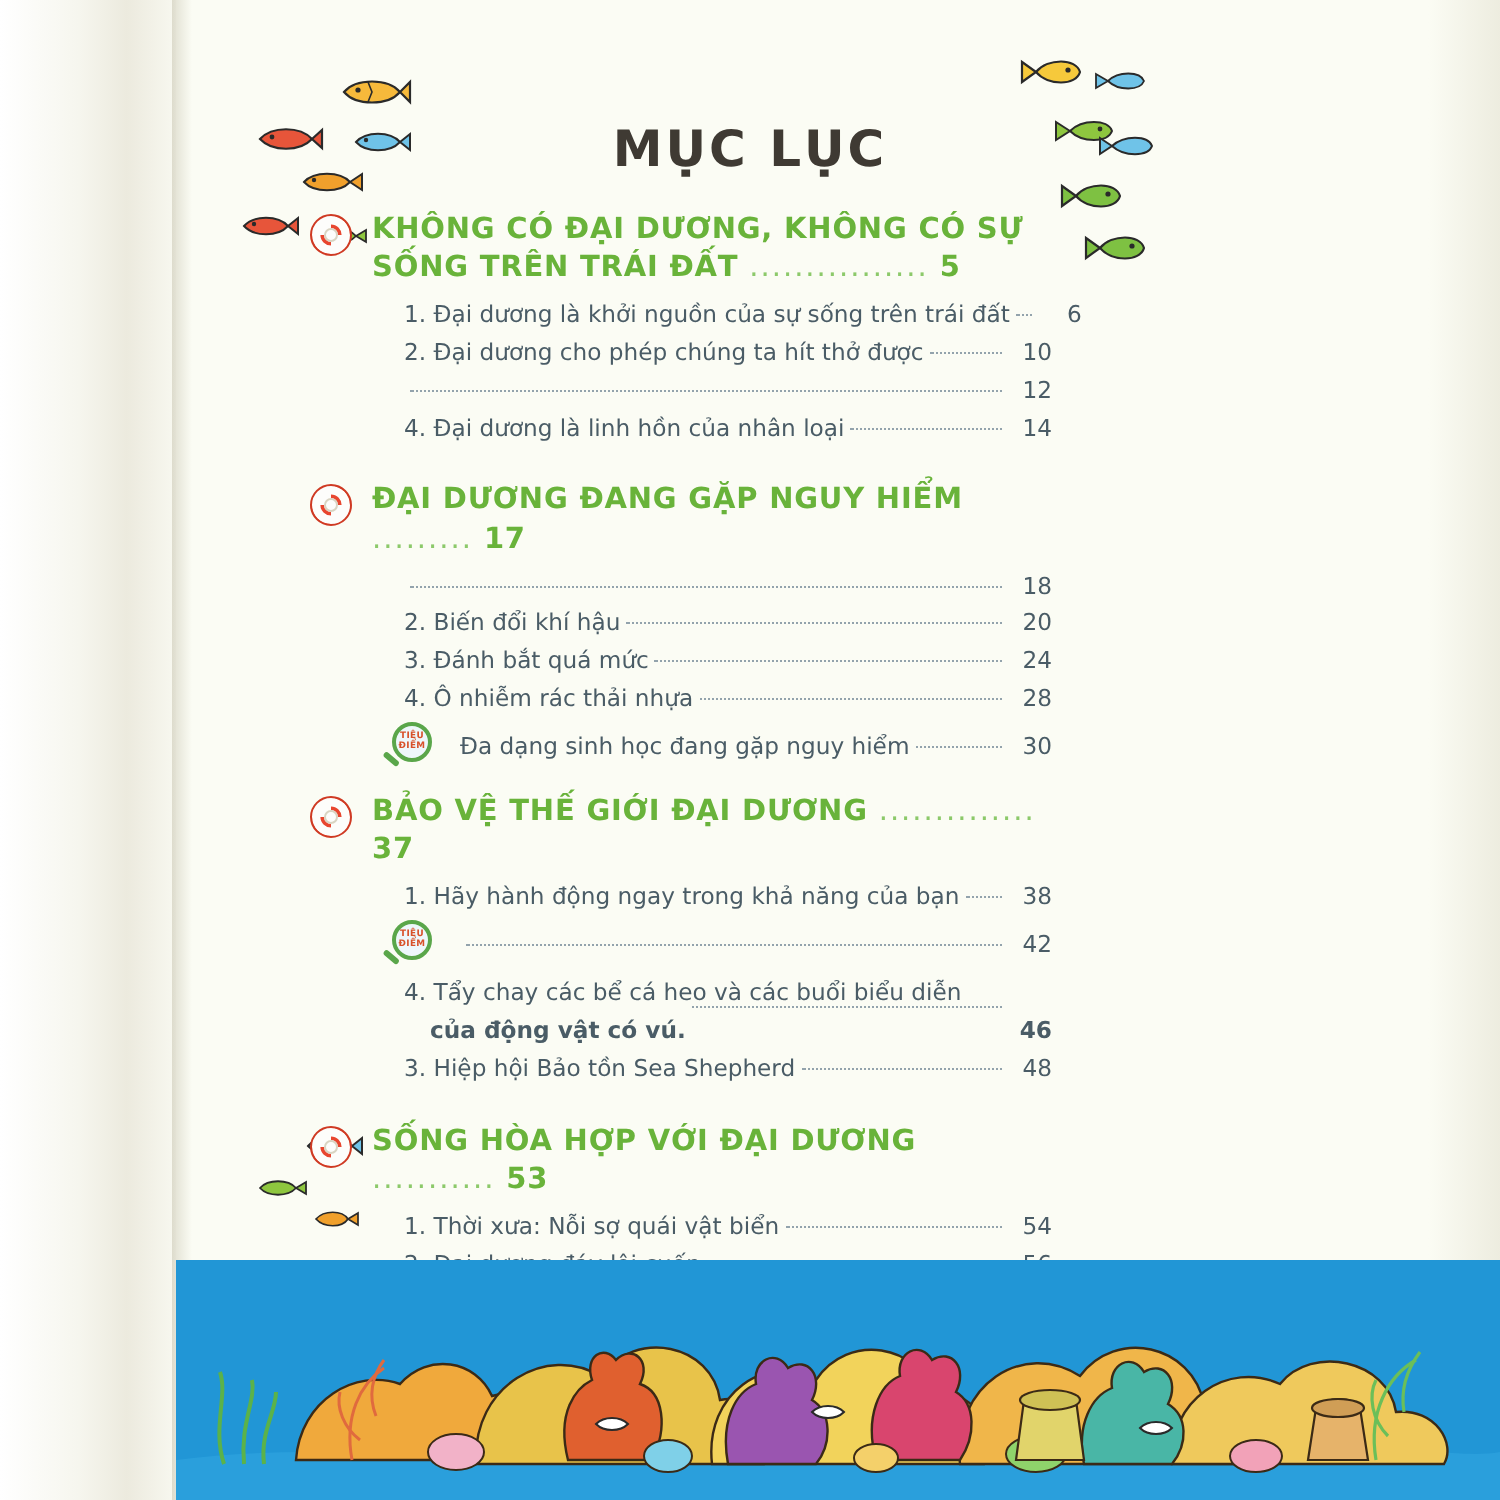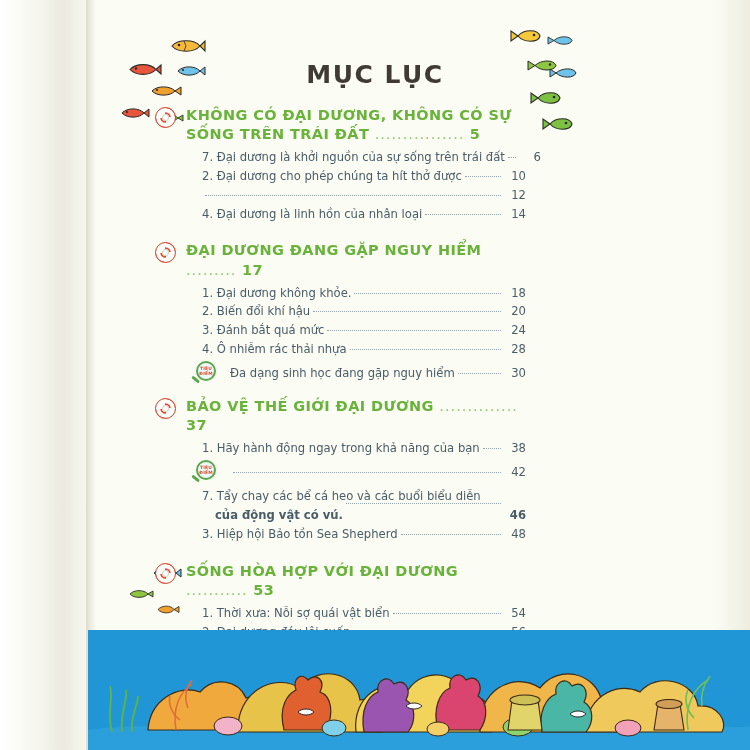--- a/index.html
+++ b/index.html
@@ -359,21 +359,21 @@
     <div class="chapter">
       <div class="chapter-head">
         <span class="ring-icon"></span>
         <span class="chapter-title">
           <span>KHÔNG CÓ ĐẠI DƯƠNG, KHÔNG CÓ SỰ SỐNG TRÊN TRÁI ĐẤT</span>
           <span class="dots">................</span>
           <span class="chapter-page" style="display:inline; width:auto;">5</span>
         </span>
       </div>
       <div class="entry">
-        <span class="txt">7. Đại dương là khởi nguồn của sự sống trên trái đất</span>
+        <span class="txt">1. Đại dương là khởi nguồn của sự sống trên trái đất</span>
         <span class="lead"></span>
         <span class="pg">6</span>
       </div>
       <div class="entry">
         <span class="txt">2. Đại dương cho phép chúng ta hít thở được</span>
         <span class="lead"></span>
         <span class="pg">10</span>
       </div>
       <div class="entry">
         <span class="lead"></span>
@@ -389,21 +389,20 @@
     <div class="chapter" style="margin-top:18px;">
       <div class="chapter-head">
         <span class="ring-icon"></span>
         <span class="chapter-title">
           <span>ĐẠI DƯƠNG ĐANG GẶP NGUY HIỂM</span>
           <span class="dots">.........</span>
           <span class="chapter-page" style="display:inline; width:auto;">17</span>
         </span>
       </div>
       <div class="entry">
-        <span class="txt">1. Đại dương không khỏe.</span>
         <span class="lead"></span>
         <span class="pg">18</span>
       </div>
       <div class="entry">
         <span class="txt">2. Biến đổi khí hậu</span>
         <span class="lead"></span>
         <span class="pg">20</span>
       </div>
       <div class="entry">
         <span class="txt">3. Đánh bắt quá mức</span>
@@ -446,21 +445,21 @@
         <span class="magnifier">
           <span class="glass">
               <span>TIÊU ĐIỂM</span>
             </span>
           <span class="handle"></span>
         </span>
         <span class="lead"></span>
         <span class="pg">42</span>
       </div>
       <div class="entry wrap">
-        <div><span class="txt">7. Tẩy chay các bể cá heo và các buổi biểu diễn</span></div>
+        <div><span class="txt">4. Tẩy chay các bể cá heo và các buổi biểu diễn</span></div>
         <div class="l2">
           <span class="txt">của động vật có vú.</span>
           <span class="lead"></span>
           <span class="pg">46</span>
         </div>
       </div>
       <div class="entry">
         <span class="txt">3. Hiệp hội Bảo tồn Sea Shepherd</span>
         <span class="lead"></span>
         <span class="pg">48</span>

